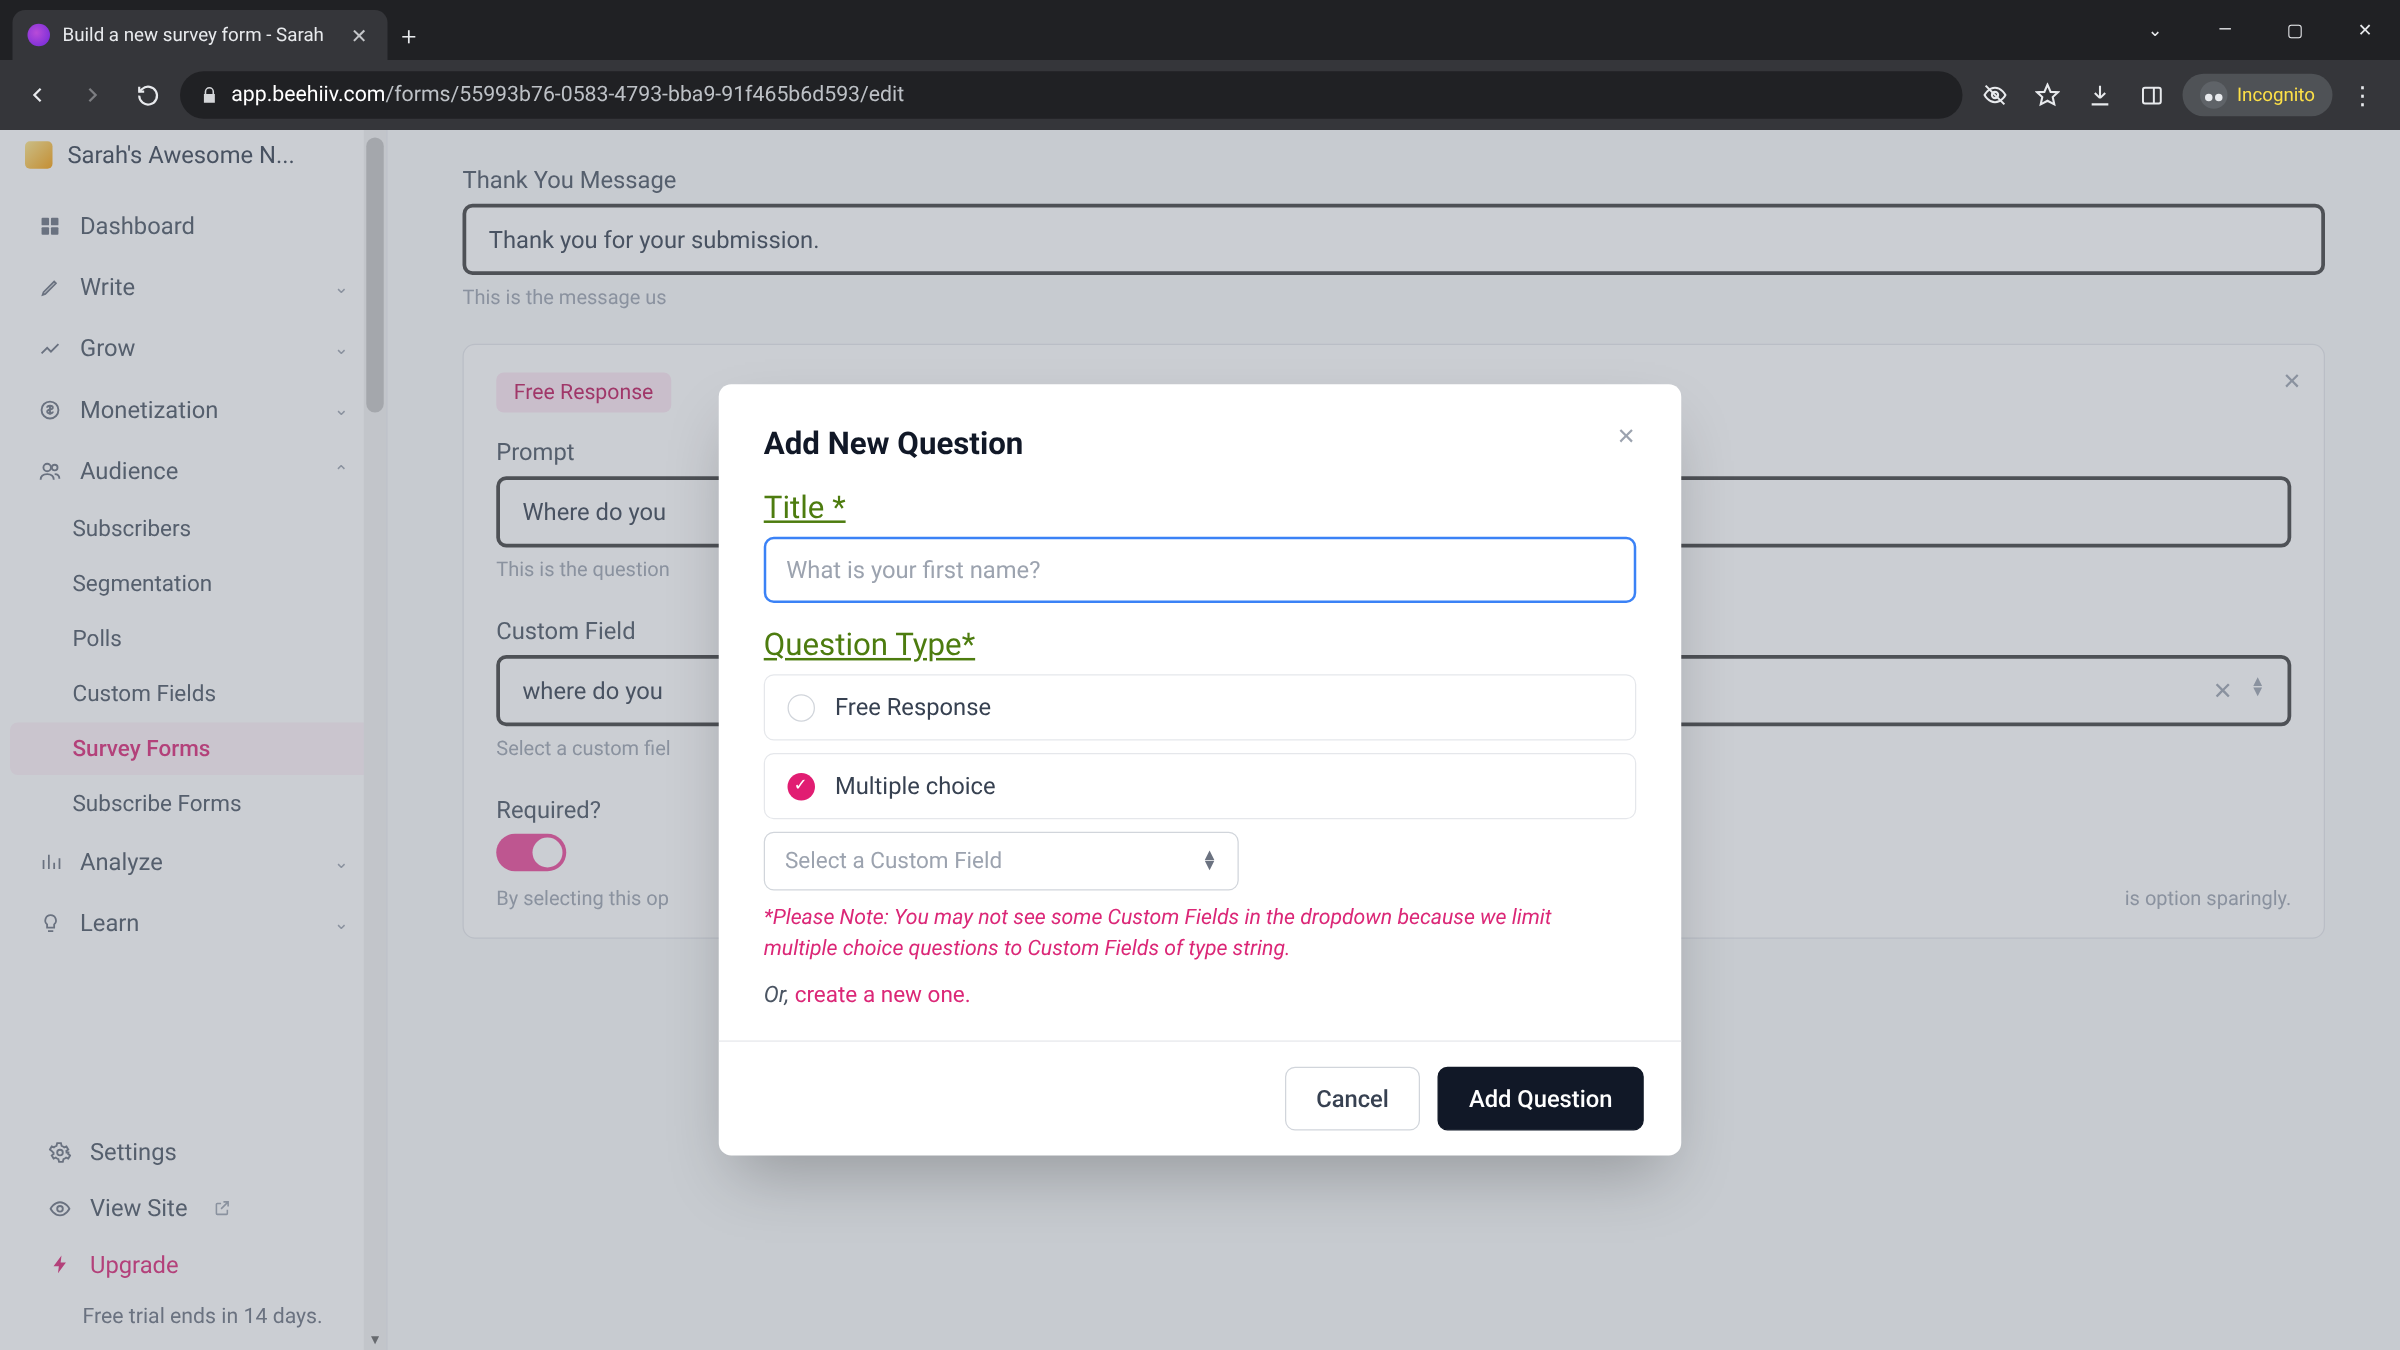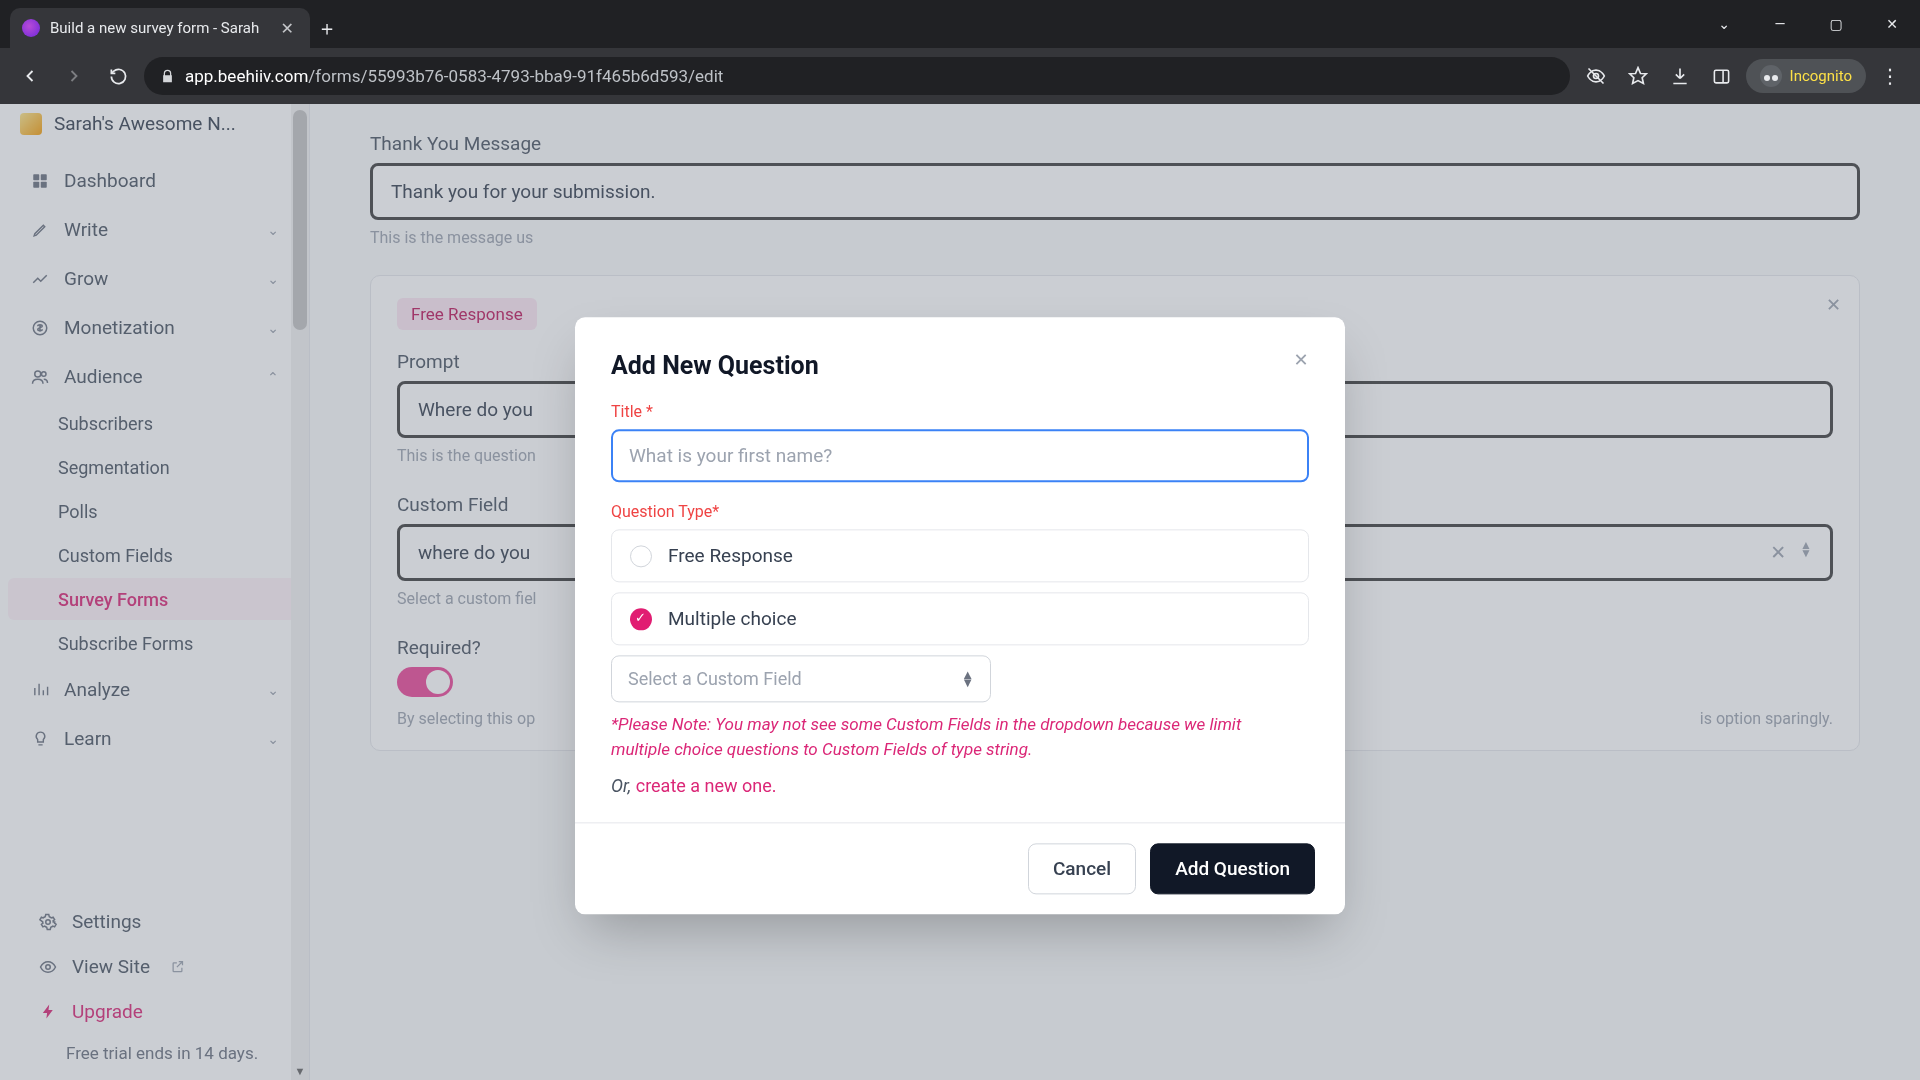--- a/index.html
+++ b/index.html
@@ -65,21 +65,21 @@
 .toggle:after { content:""; position:absolute; right:3px; top:3px; width:24px; height:24px; background:#fff; border-radius:50%; }
 
 
 .dim { position:absolute; inset:0; background:rgba(107,114,128,0.35); }
 
 
 .modal { position:absolute; left:50%; top:calc(50% + 24px); transform:translate(-50%,-50%); width:770px; background:#fff; border-radius:10px; box-shadow:0 25px 50px -12px rgba(0,0,0,.25); }
 .modal-body { padding:34px 36px 26px 36px; }
 .modal h2 { font-size:25px; font-weight:700; color:#111827; margin-bottom:22px; }
 .modal .mx { position:absolute; top:26px; right:28px; width:32px; height:32px; display:flex; align-items:center; justify-content:center; color:#9ca3af; font-size:18px; }
-.m-label { font-size:16px; color:#ef4444; margin-bottom:8px; margin-top:20px; }
+.m-label { font-size:25px; color:#4d7c0f; margin-bottom:8px; margin-top:20px;text-decoration:underline; }
 .m-label:first-of-type { margin-top:0; }
 .m-input { width:100%; border:2px solid #3b82f6; border-radius:8px; padding:13px 16px; font-size:19px; color:#111; outline:none; }
 .m-input::placeholder { color:#9ca3af; }
 .radio-opt { border:1px solid #e5e7eb; border-radius:8px; padding:14px 18px; display:flex; align-items:center; gap:16px; font-size:19px; color:#374151; margin-bottom:10px; }
 .radio { width:22px; height:22px; border-radius:50%; border:1.5px solid #d1d5db; position:relative; flex-shrink:0; }
 .radio.sel { border:none; background:#e11d72; }
 .radio.sel:after { content:"✓"; color:#fff; font-size:13px; position:absolute; top:2px; left:5px; }
 .m-select { width:380px; border:1px solid #d1d5db; border-radius:8px; padding:12px 16px; font-size:18px; color:#9ca3af; display:flex; align-items:center; justify-content:space-between; }
 .sel-ic { font-size:13px; color:#6b7280; line-height:0.6; display:flex; flex-direction:column; }
 .note { font-style:italic; color:#db2777; font-size:17px; margin-top:10px; line-height:1.45; max-width:660px; }

